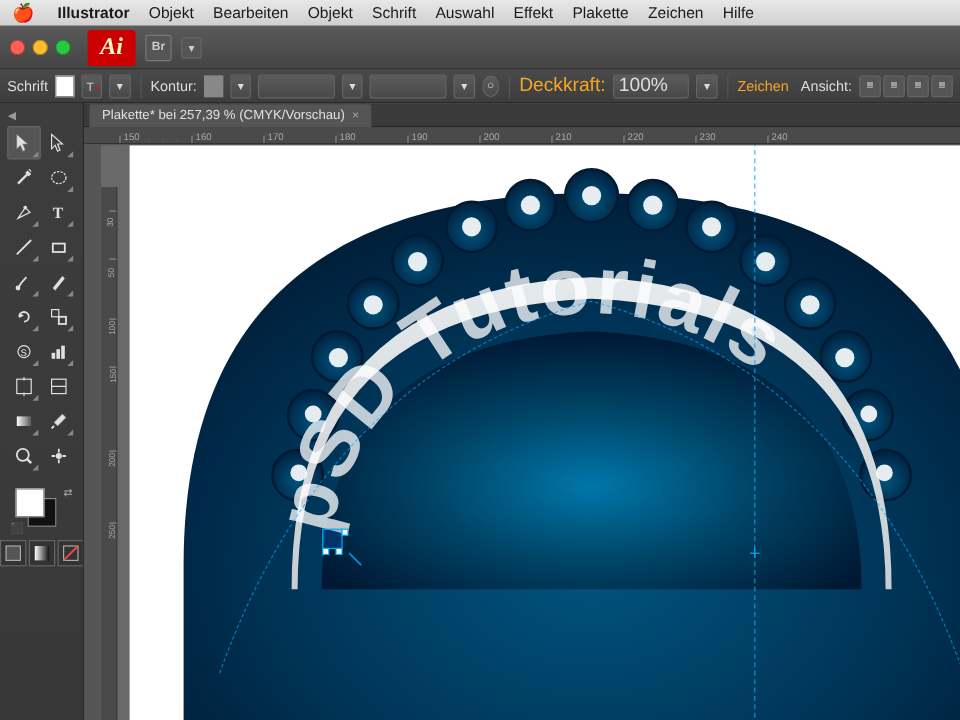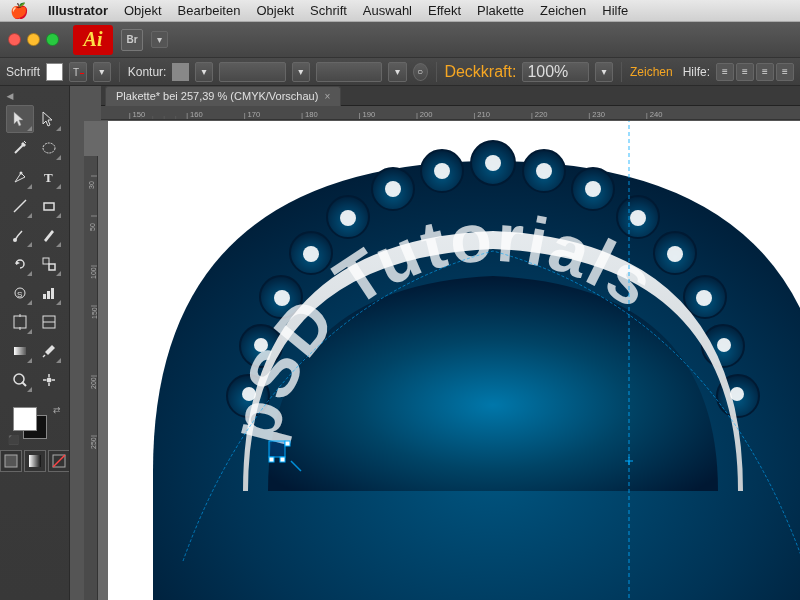--- a/index.html
+++ b/index.html
@@ -27,21 +27,21 @@
     }
     .traffic-light { display: flex; gap: 6px; align-items: center; }
     .tl-btn { width: 13px; height: 13px; border-radius: 50%; border: 1px solid rgba(0,0,0,0.3); }
     .tl-close { background: #ff5f57; }
     .tl-min { background: #ffbd2e; }
     .tl-max { background: #28c940; }
     .app-logo {
       width: 40px; height: 30px;
       background: #cc0000;
       display: flex; align-items: center; justify-content: center;
-      font-size: 20px; font-weight: 900; color: #fde047; font-style: italic;
+      font-size: 20px; font-weight: 900; color: #fef9c3; font-style: italic;
       font-family: 'Georgia', serif;
       border-radius: 3px;
       margin-left: 6px;
     }
     .br-icon {
       width: 22px; height: 22px;
       background: #555; border: 1px solid #777;
       display: flex; align-items: center; justify-content: center;
       font-size: 10px; color: #ccc; border-radius: 2px;
       font-weight: bold;
@@ -117,21 +117,20 @@
       border-left: 5px solid transparent;
       border-bottom: 5px solid #888;
     }
 
     
     #canvas-area {
       flex: 1; height: 514px;
       background: #555;
       position: relative;
       overflow: hidden;
-      padding-left: 31px;
     }
 
     
     #tab-bar {
       height: 20px;
       background: #3a3a3a;
       display: flex; align-items: center;
       border-bottom: 1px solid #222;
       padding-left: 4px;
     }
@@ -223,21 +222,21 @@
   <div class="opt-btn">▾</div>
   <div class="opt-input"></div>
   <div class="opt-btn">▾</div>
   <div class="opt-btn" style="width:18px;height:18px;border-radius:50%;">○</div>
   <div class="sep"></div>
   <span class="deckkraft-label">Deckkraft:</span>
   <div class="opt-input">100%</div>
   <div class="opt-btn">▾</div>
   <div class="sep"></div>
   <span class="zeichen-label">Zeichen</span>
-  <span class="absatz-label" style="color:#ddd;margin-left:4px;">Hilfe:</span>
+  <span class="absatz-label" style="color:#ddd;margin-left:4px;">Ansicht:</span>
   <div class="align-btns">
     <div class="align-btn">≡</div>
     <div class="align-btn">≡</div>
     <div class="align-btn">≡</div>
     <div class="align-btn">≡</div>
   </div>
 </div>
 
 <div id="main">
 

